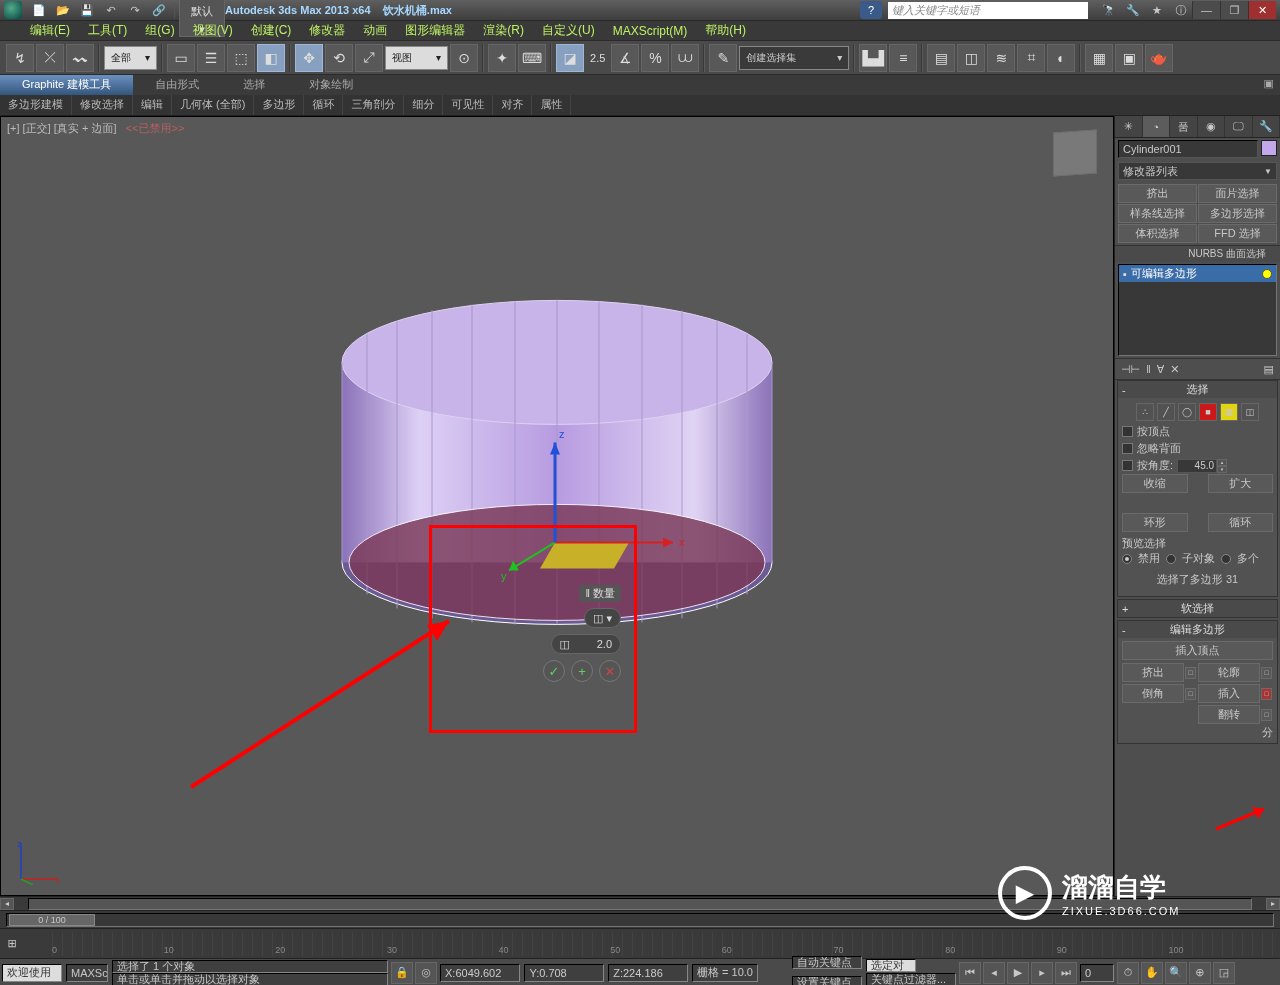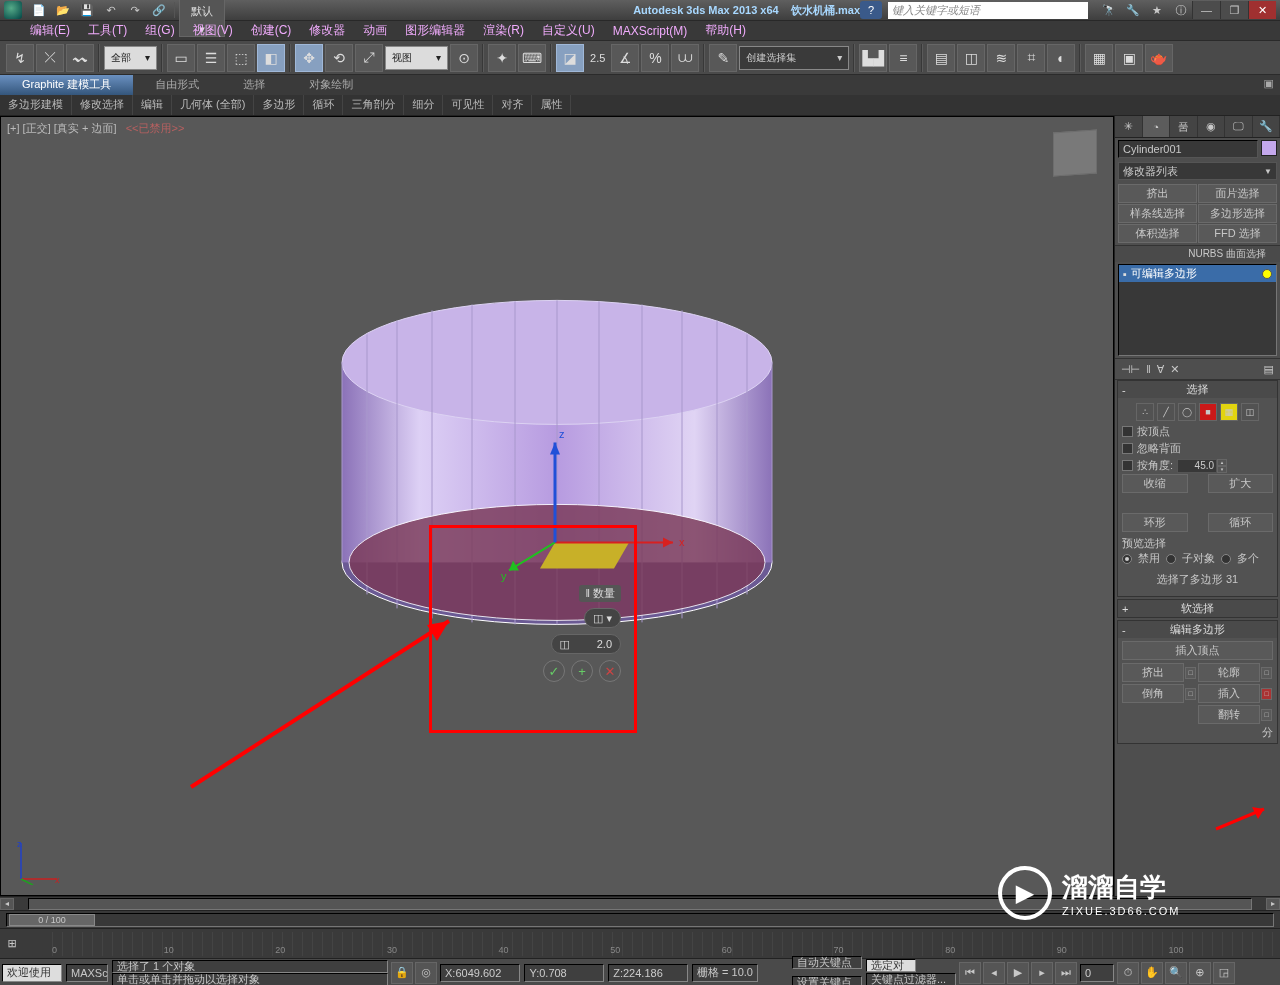--- a/index.html
+++ b/index.html
@@ -5,30 +5,30 @@
 * { box-sizing: border-box; margin: 0; padding: 0; user-select: none; }
 body { font-family: "Microsoft YaHei", Tahoma, sans-serif; font-size: 11px; background: #333333; color: #c8c8c8; width: 1280px; height: 985px; overflow: hidden; position: relative; }
 
 
 .titlebar { height: 21px; background: linear-gradient(#5f5f5f, #3e3e3e); display: flex; align-items: center; padding: 0 4px; border-bottom: 1px solid #282828; }
 .titlebar .logo { width: 18px; height: 18px; background: radial-gradient(circle at 40% 40%, #5a8, #044); border-radius: 3px; margin-right: 6px; }
 .tb-btn { width: 22px; height: 18px; display: inline-flex; align-items: center; justify-content: center; }
 .tb-group { display: flex; gap: 2px; align-items: center; }
 .tb-sep { width: 1px; height: 16px; background: #555; margin: 0 4px; }
 .titlebar .workspace { display: flex; align-items: center; gap: 4px; padding: 0 4px; background: #555; border: 1px solid #666; color: #ddd; font-size: 11px; flex-direction: column; }
-.titlebar .center { flex: 1; text-align: right; color: #a8d8ff; font-weight: bold; }
+.titlebar .center { flex: 1; text-align: left; color: #a8d8ff; font-weight: bold; }
 .win-btns { display: flex; margin-left: auto; }
 .win-btn { width: 28px; height: 18px; background: #4c4c4c; border-left: 1px solid #333; display: flex; align-items: center; justify-content: center; }
 .win-btn.close { background: #a03030; color: #fff; }
 
 .searchbox { width: 200px; height: 17px; background: #fff; color: #888; font-size: 11px; padding: 0 4px; display: flex; align-items: center; font-style: italic; }
 
 
 .menubar { height: 20px; background: #393939; display: flex; align-items: center; padding: 0 30px; gap: 18px; border-bottom: 1px solid #2a2a2a; }
-.menubar .mi { color: #f0abfc; font-size: 12px; cursor: default; }
+.menubar .mi { color: #bef264; font-size: 12px; cursor: default; }
 
 
 .toolbar { height: 34px; background: #4a4a4a; border-bottom: 1px solid #2b2b2b; display: flex; align-items: center; padding: 0 6px; gap: 2px; }
 .tool-btn { width: 28px; height: 28px; background: #585858; border: 1px solid #666; display: inline-flex; align-items: center; justify-content: center; font-size: 14px; color: #ddd; }
 .tool-btn.active { background: #87a0c0; border-color: #a0b8d8; }
 .tool-sep { width: 2px; height: 28px; border-left: 1px solid #383838; border-right: 1px solid #5a5a5a; margin: 0 2px; }
 .tool-dd { height: 24px; background: #dcdcdc; color: #222; padding: 0 6px; display: flex; align-items: center; font-size: 10px; border: 1px solid #888; }
 .tool-label { color: #ddd; padding: 0 4px; font-size: 11px; }
 
 

